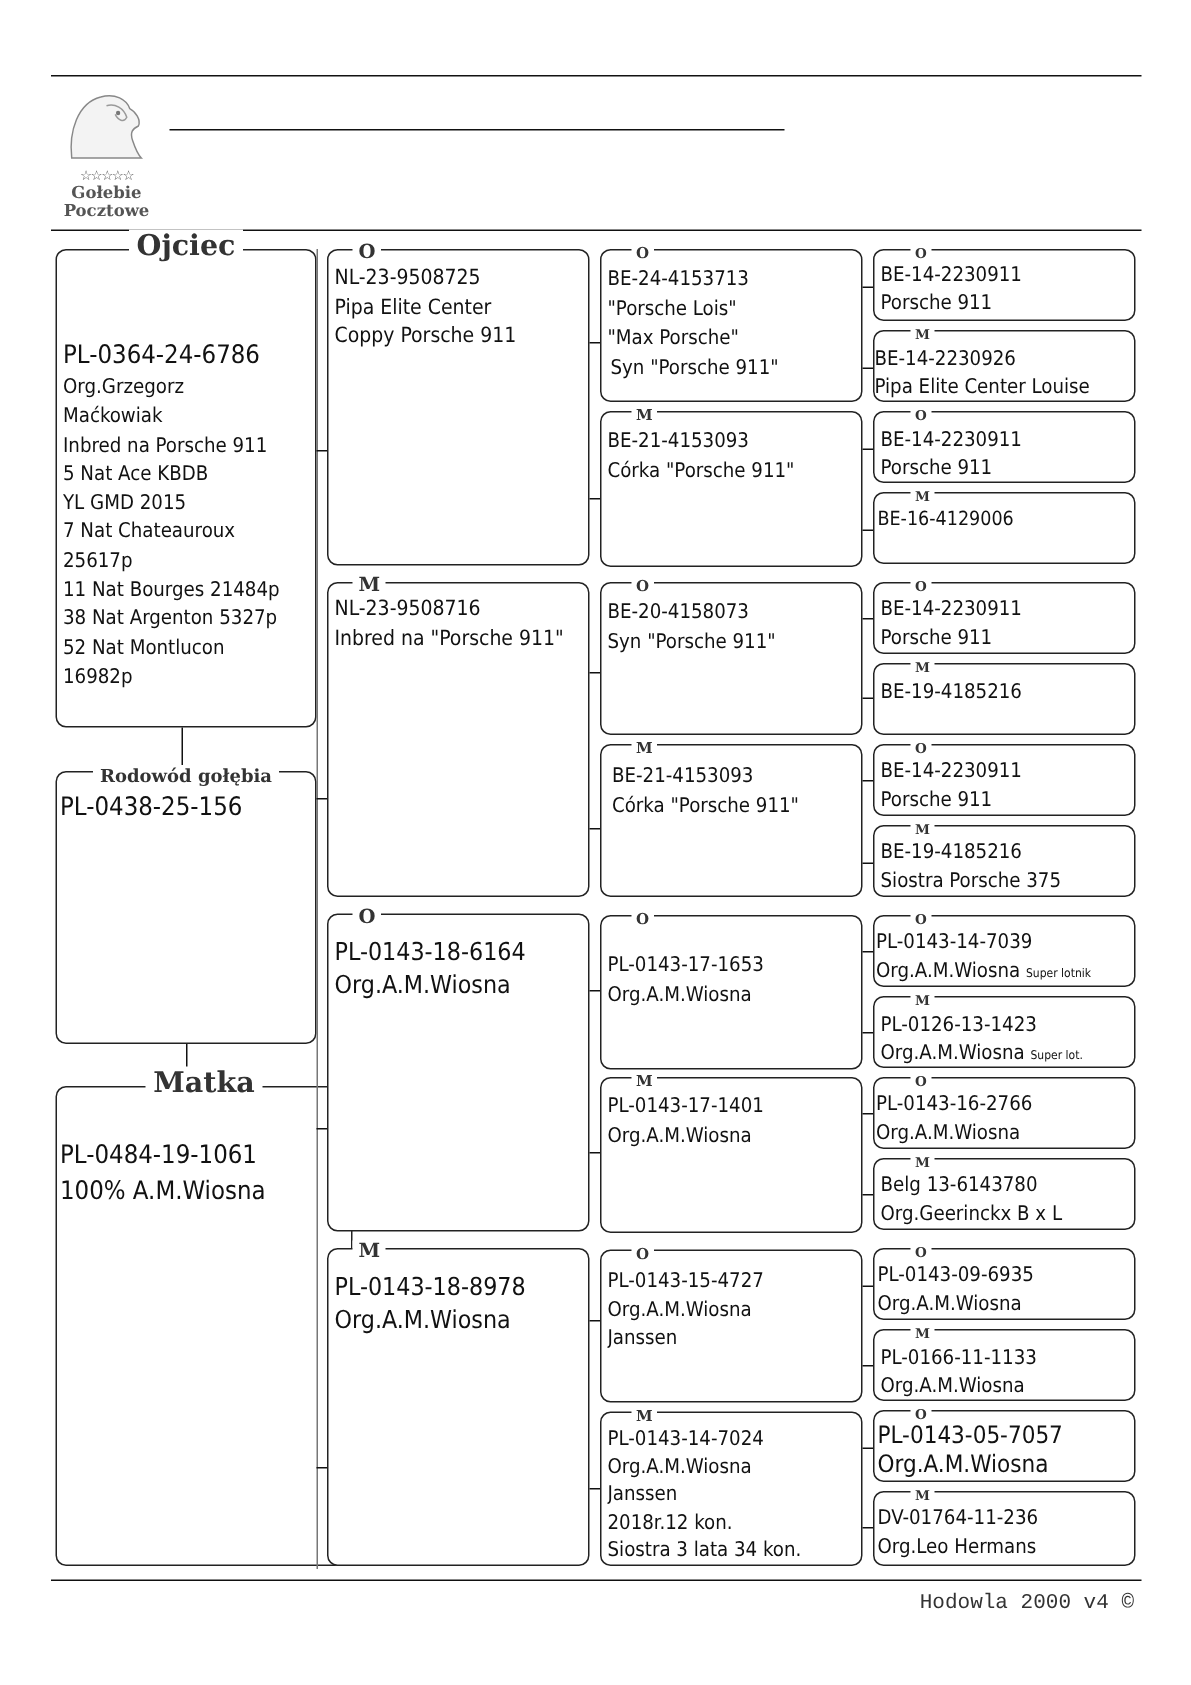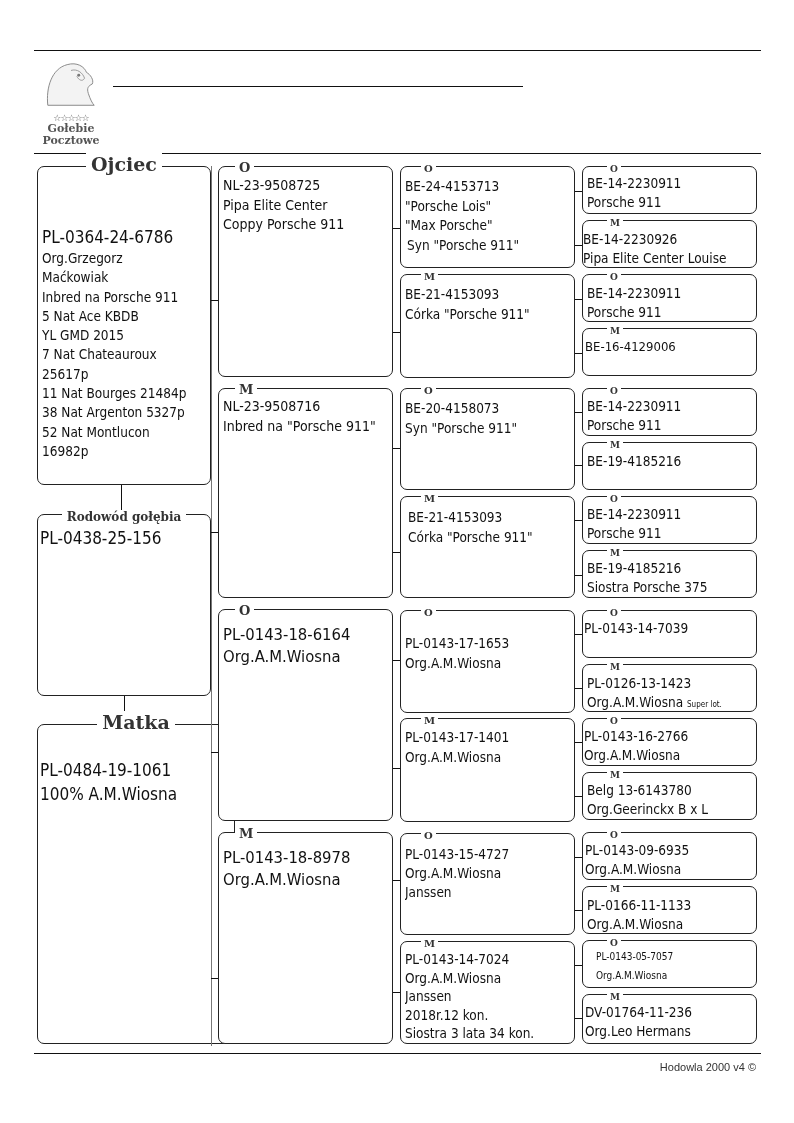--- a/index.html
+++ b/index.html
@@ -15,21 +15,21 @@
   .tag-xs span { font-size:9px; padding:0 3px; margin-left:24px; }
   .big-title { position:absolute; top:-14px; left:0; right:0; text-align:center; }
   .big-title span { background:#fff; padding:0 5px; font-family:"DejaVu Serif", serif; font-weight:bold; color:#333; }
   .content { position:absolute; left:4px; right:2px; font-family:"DejaVu Sans Condensed","DejaVu Sans", sans-serif; }
   .line { white-space:nowrap; overflow:hidden; }
   .small { font-size:8px; }
   .logo { position:absolute; left:36px; top:58px; width:70px; height:88px; text-align:center; }
   .logo .bird { width:58px; height:52px; margin:0 auto; }
   .logo .stars { font-size:9px; color:#555; letter-spacing:-1px; line-height:9px; }
   .logo .lt { font-family:"DejaVu Serif", serif; font-weight:bold; font-size:11px; color:#555; line-height:12px; }
-  .footer { position:absolute; right:38px; top:1061px; font-family:Liberation Sans, sans-serif; font-size:11px; color:#333; }
+  .footer { position:absolute; right:38px; top:1061px; font-family:Liberation Mono, monospace; font-size:14px; color:#333; }
 </style>
 </head>
 <body>
 
 <div class="hline" style="left:34px; top:50px; width:727px;"></div>
 <div class="hline" style="left:113px; top:86px; width:410px;"></div>
 <div class="hline" style="left:34px; top:153px; width:727px;"></div>
 
 <div class="logo">
   <svg class="bird" viewBox="0 0 60 52">
@@ -255,20 +255,21 @@
   <div class="tag tag-xs"><span>M</span></div>
   <div class="content" style="top:8px; font-size:13.5px; line-height:18.5px;">
     <div class="line">BE-19-4185216</div>
     <div class="line">Siostra Porsche 375</div>
   </div>
 </div>
 <div class="box" style="left:582px; top:610px; width:175px; height:48px;">
   <div class="tag tag-xs"><span>O</span></div>
   <div class="content" style="top:8px; left:1px; font-size:13.5px; line-height:18.5px;">
     <div class="line">PL-0143-14-7039</div>
+    <div class="line"><span>Org.A.M.Wiosna</span> <span class="small">Super lotnik</span></div>
   </div>
 </div>
 <div class="box" style="left:582px; top:664px; width:175px; height:48px;">
   <div class="tag tag-xs"><span>M</span></div>
   <div class="content" style="top:9px; font-size:13.5px; line-height:18.5px;">
     <div class="line">PL-0126-13-1423</div>
     <div class="line"><span>Org.A.M.Wiosna</span> <span class="small">Super lot.</span></div>
   </div>
 </div>
 <div class="box" style="left:582px; top:718px; width:175px; height:48px;">
@@ -294,21 +295,21 @@
 </div>
 <div class="box" style="left:582px; top:886px; width:175px; height:48px;">
   <div class="tag tag-xs"><span>M</span></div>
   <div class="content" style="top:9px; font-size:13.5px; line-height:18.5px;">
     <div class="line">PL-0166-11-1133</div>
     <div class="line">Org.A.M.Wiosna</div>
   </div>
 </div>
 <div class="box" style="left:582px; top:940px; width:175px; height:48px;">
   <div class="tag tag-xs"><span>O</span></div>
-  <div class="content" style="top:7px; left:2px; font-size:10px; line-height:18.5px;margin-left:11px;">
+  <div class="content" style="top:7px; left:2px; font-size:16px; line-height:18.5px;">
     <div class="line">PL-0143-05-7057</div>
     <div class="line">Org.A.M.Wiosna</div>
   </div>
 </div>
 <div class="box" style="left:582px; top:994px; width:175px; height:50px;">
   <div class="tag tag-xs"><span>M</span></div>
   <div class="content" style="top:8px; left:2px; font-size:13.5px; line-height:18.5px;">
     <div class="line">DV-01764-11-236</div>
     <div class="line">Org.Leo Hermans</div>
   </div>

